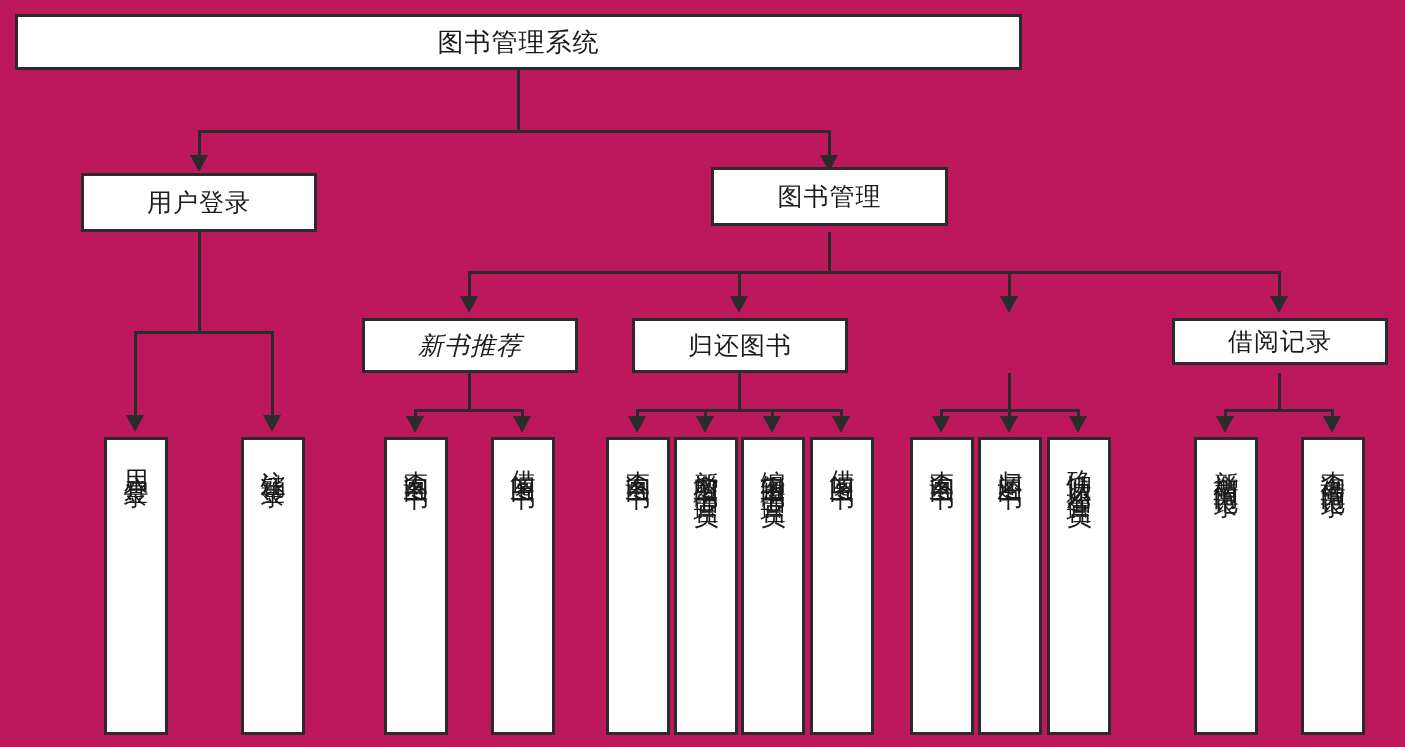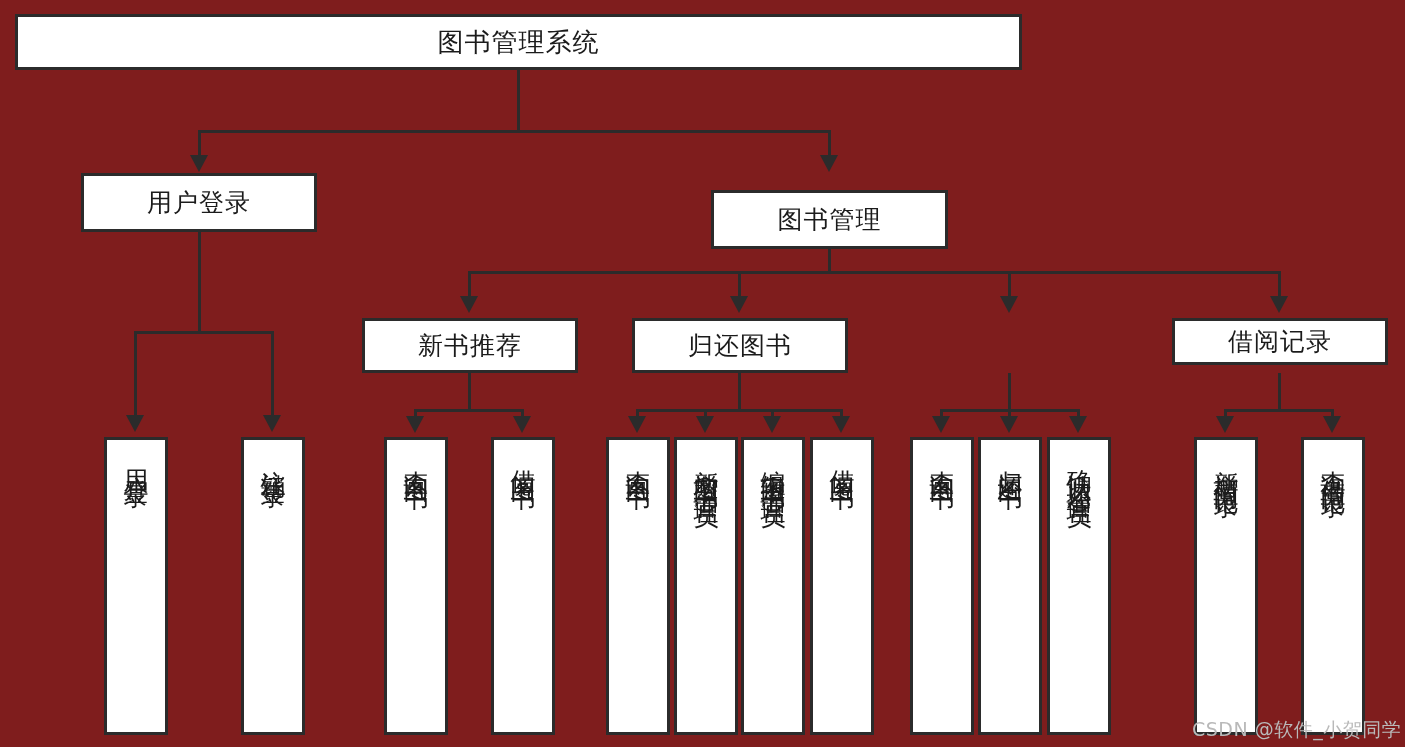--- a/index.html
+++ b/index.html
@@ -8,21 +8,21 @@
     padding: 0;
     background: #ffffff;
   }
   body {
     font-family: "DejaVu Sans", "Liberation Sans", sans-serif;
   }
   #canvas {
     position: relative;
     width: 1405px;
     height: 747px;
-    background: #7f1d1d;
+    background: #be185d;
     overflow: hidden;
   }
   
   .node {
     position: absolute;
     box-sizing: border-box;
     border: 3px solid #2b2b2b;
     background: #ffffff;
     display: flex;
     align-items: center;
@@ -99,21 +99,21 @@
 
   <div class="vline" style="left:198px; top:130px; width:3px; height:26px;"></div>
   <div class="arrow" style="left:190px; top:155px;"></div>
 
   <div class="vline" style="left:828px; top:130px; width:3px; height:26px;"></div>
   <div class="arrow" style="left:820px; top:155px;"></div>
 
   <div class="node horiz" style="left:81px; top:173px; width:236px; height:59px;">
     <span>用户登录</span>
   </div>
-  <div class="node horiz" style="left:711px; top:190px; width:237px; height:59px;">
+  <div class="node horiz" style="left:711px; top:167px; width:237px; height:59px;">
     <span>图书管理</span>
   </div>
 
   <div class="vline" style="left:198px; top:232px; width:3px; height:101px;"></div>
   <div class="hline" style="left:134px; top:331px; width:139px; height:3px;"></div>
   <div class="vline" style="left:134px; top:331px; width:3px; height:85px;"></div>
   <div class="arrow" style="left:126px; top:415px;"></div>
   <div class="vline" style="left:271px; top:331px; width:3px; height:85px;"></div>
   <div class="arrow" style="left:263px; top:415px;"></div>
 
@@ -125,21 +125,21 @@
 
   <div class="vline" style="left:738px; top:271px; width:3px; height:26px;"></div>
   <div class="arrow" style="left:730px; top:296px;"></div>
 
   <div class="vline" style="left:1008px; top:271px; width:3px; height:26px;"></div>
   <div class="arrow" style="left:1000px; top:296px;"></div>
 
   <div class="vline" style="left:1278px; top:271px; width:3px; height:26px;"></div>
   <div class="arrow" style="left:1270px; top:296px;"></div>
 
-  <div class="node horiz" style="left:362px; top:318px; width:216px; height:55px;">
+  <div class="node horiz" style="left:362px; top:318px; width:216px; height:55px;font-style:italic;">
     <span>新书推荐</span>
   </div>
   <div class="node horiz" style="left:632px; top:318px; width:216px; height:55px;">
     <span>归还图书</span>
   </div>
   <div class="node horiz" style="left:1172px; top:318px; width:216px; height:47px;">
     <span>借阅记录</span>
   </div>
 
   <div class="vline" style="left:468px; top:373px; width:3px; height:38px;"></div>
@@ -213,15 +213,14 @@
     <span class="vtext">确认归还（管理员）</span>
   </div>
 
   <div class="node leaf" style="left:1194px; top:437px; width:64px; height:298px;">
     <span class="vtext">新增借阅记录</span>
   </div>
   <div class="node leaf" style="left:1301px; top:437px; width:64px; height:298px;">
     <span class="vtext">查询借阅记录</span>
   </div>
 
-  <div id="watermark" style="left:1192px; top:717px;">CSDN @软件_小贺同学</div>
 
 </div>
 
 </body></html>

